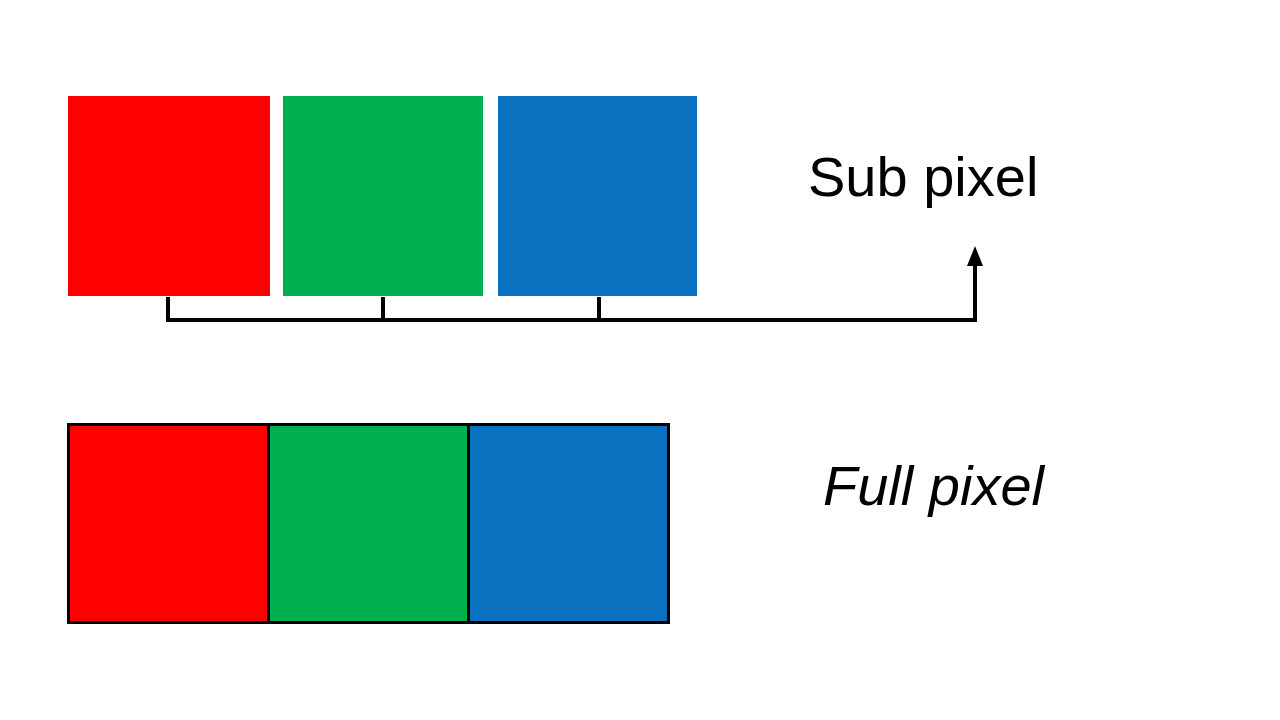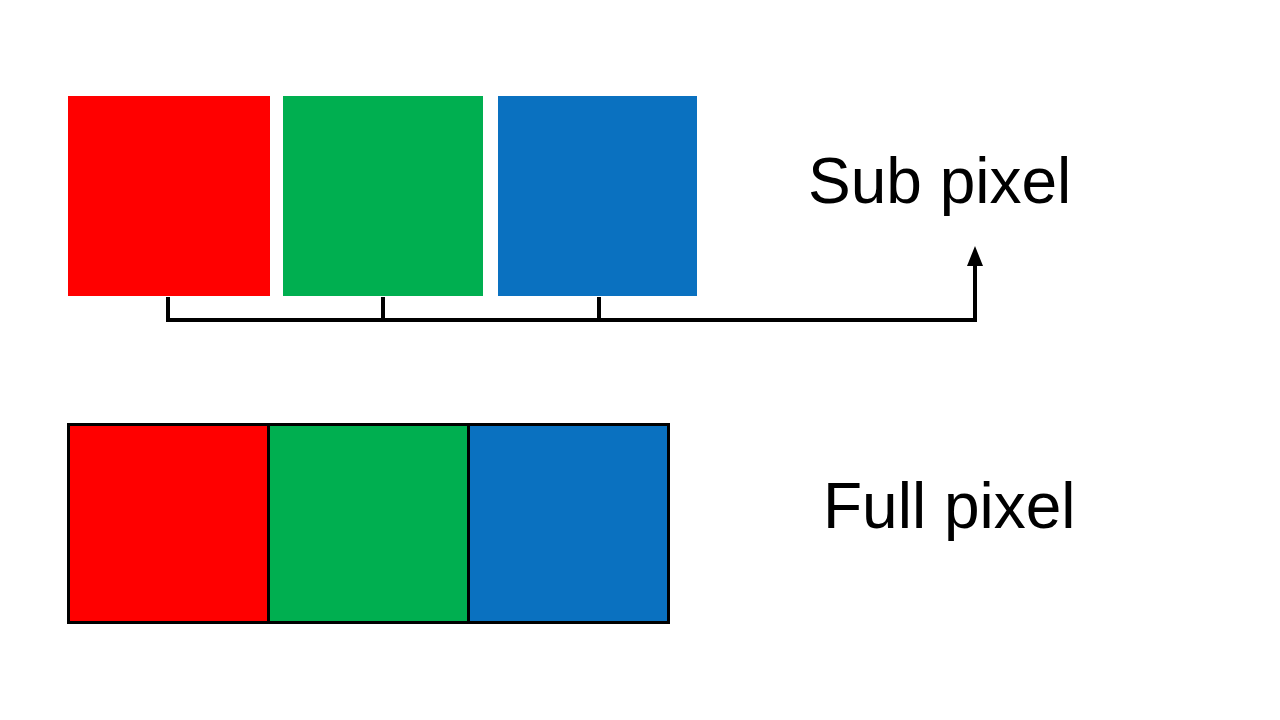--- a/index.html
+++ b/index.html
@@ -61,27 +61,27 @@
     width: 1280px;
     height: 720px;
     pointer-events: none;
   }
 
   
   .caption {
     position: absolute;
     font-family: "Liberation Sans", sans-serif;
     font-weight: 400;
-    font-size: 64px;
+    font-size: 56px;
     line-height: 1;
     color: #000000;
     white-space: nowrap;
   }
   #caption-sub  { left: 808px; top: 149px; }
-  #caption-full { left: 823px; top: 474px; }
+  #caption-full { left: 823px; top: 458px; font-style: italic; }
 </style>
 </head>
 <body style="background-color: rgb(255, 255, 255);">
 
 <div id="stage" style="background-color: rgb(255, 255, 255);">
 
   <div class="subpixel-square sp-red" style="background-color: rgb(255, 0, 0); left: 68px; top: 96px; width: 202px; height: 200px;"></div>
   <div class="subpixel-square sp-green" style="background-color: rgb(0, 175, 80); left: 283px; top: 96px; width: 200px; height: 200px;"></div>
   <div class="subpixel-square sp-blue" style="background-color: rgb(10, 113, 192); left: 498px; top: 96px; width: 199px; height: 200px;"></div>
 

